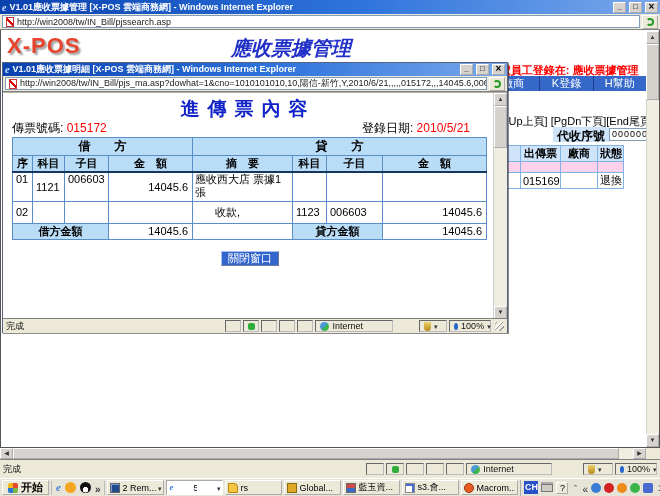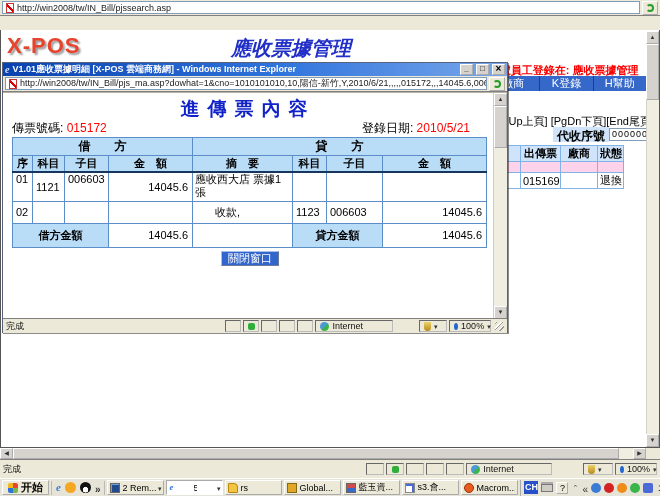--- a/index.html
+++ b/index.html
@@ -100,21 +100,21 @@
     font-size:11px;border:1px solid #17365d;}
   .p-table td,.p-table th{border:1px solid #5b8dc9;padding:0 2px;overflow:hidden;}
   .pt-group th{background:#b9dcf7;height:14px;font-size:12px;font-weight:bold;}
   .pt-head th{background:#b9dcf7;height:14px;font-weight:bold;border-bottom:2px solid #17365d;}
   .pt-r1 td{height:29px;vertical-align:top;}
   .pt-r2 td{height:22px;vertical-align:middle;}
   .num{text-align:right;padding-right:4px !important;}
   .acct{text-align:left;padding-left:3px !important;}
   .memo{text-align:left;word-break:break-all;line-height:13px;margin-top:30px;}
   .memo2{text-align:left;padding-left:22px !important;margin-top:28px;}
-  .pt-foot td{height:24px;}
+  .pt-foot td{height:16px;}
   .flabel{background:#b9dcf7;text-align:center;font-weight:bold;}
   .close-btn{position:absolute;left:218px;top:158px;width:58px;height:15px;background:#3366cc;
     color:#fff;font-size:11px;line-height:13px;text-align:center;border:1px outset #a8c0ee;}
   .p-vscroll{position:absolute;right:0;top:0;width:14px;height:226px;background:#f0eee1;border-left:1px solid #ccc;}
   .p-vscroll .arr-up{top:0;left:0;} .p-vscroll .sb-thumb{top:13px;left:0;width:13px;height:42px;}
   .p-vscroll .arr-dn{bottom:0;left:0;}
   .p-status{height:15px;font-size:9px;}
   .p-status .st-text{width:220px;}
 
   
@@ -152,20 +152,27 @@
   .chevL::before{content:"«";font-size:10px;color:#333;}
   .mini{width:10px;height:10px;border-radius:50%;flex:0 0 auto;}
   .clock{font-size:9px;padding:0 2px;}
 </style>
 </head>
 <body>
 
 <div class="screen">
 
   <div class="main-win">
+    <div class="titlebar">
+      <span class="icon-e"></span>
+      <span class="tb-text">V1.01應收票據管理 [X-POS 雲端商務網] - Windows Internet Explorer</span>
+      <span class="wbtn min"></span>
+      <span class="wbtn max"></span>
+      <span class="wbtn cls"></span>
+    </div>
     <div class="addrbar">
       <div class="addr-field">
         <span class="page-err-icon"></span>
         <span class="addr-text">http://win2008/tw/IN_Bill/pjssearch.asp</span>
       </div>
       <span class="refresh-btn">
         <span class="refresh-icon"></span>
       </span>
     </div>
 

